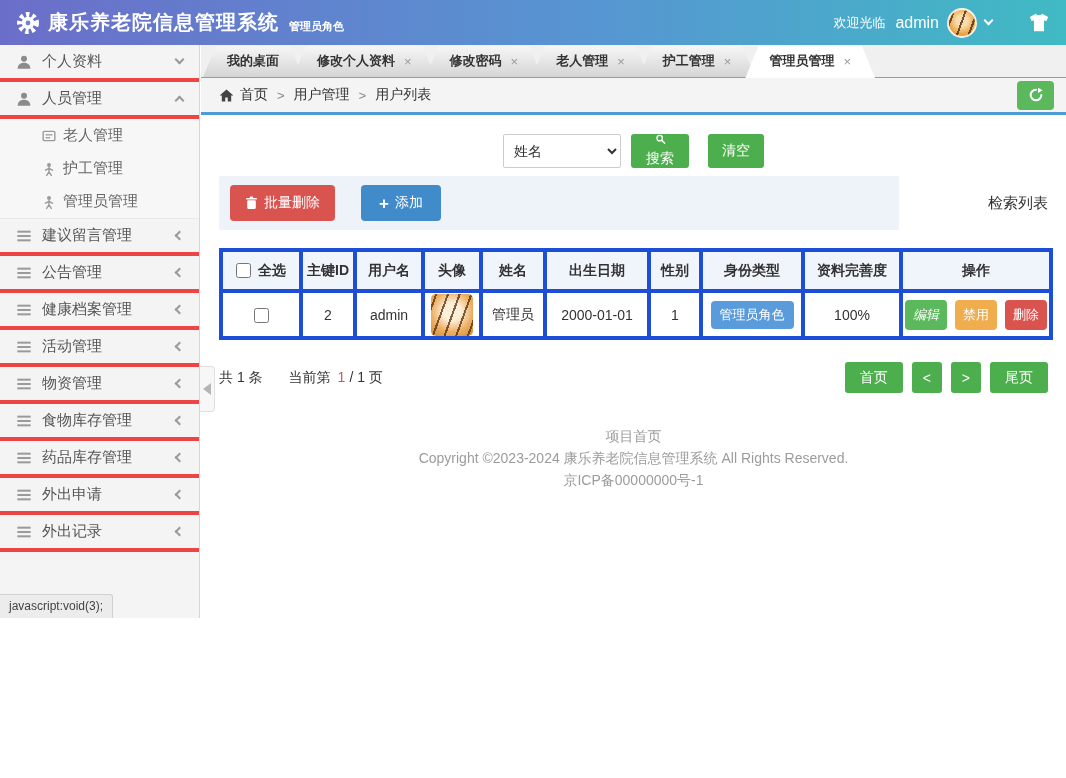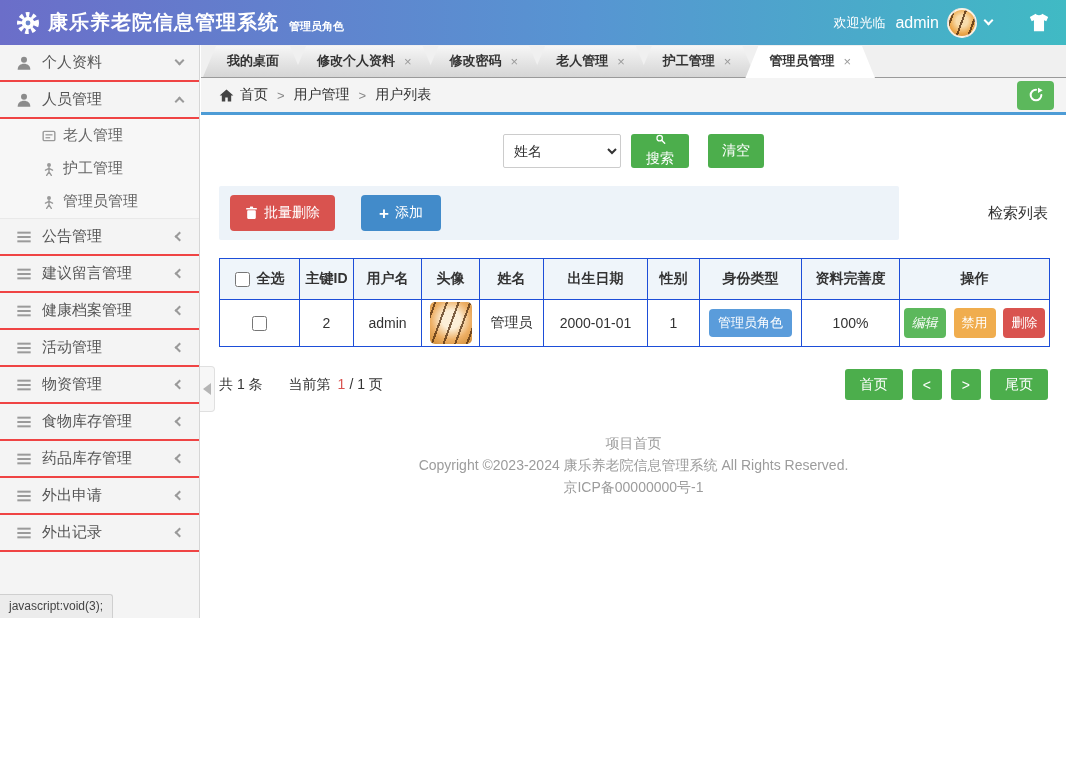--- a/index.html
+++ b/index.html
@@ -24,21 +24,21 @@
       radial-gradient(circle at 50% 42%, #f8dcab 0 28%, #eda94e 62%, #c97f28 100%); }
   .chev { width:7px; height:7px; border-right:2px solid currentColor; border-bottom:2px solid currentColor; display:inline-block; }
   .chev-down { transform:rotate(45deg); margin-top:-4px; }
   .chev-up { transform:rotate(-135deg); margin-top:4px; }
   .chev-left { transform:rotate(135deg); }
   .shirt { width:22px; height:22px; margin-left:28px; cursor:pointer; }
 
   
   .sidebar { position:absolute; top:45px; left:0; width:200px; bottom:0; background:#f4f4f4; border-right:1px solid #d6d6d6; }
   .side-item { display:flex; align-items:center; gap:10px; height:37px; padding:0 16px;
-    font-size:15px; color:#555; border-bottom:2px solid #ef4444; cursor:pointer; }
+    font-size:15px; color:#555; border-bottom:4px solid #ef4444; cursor:pointer; }
   .side-item .icn { width:16px; height:16px; flex:0 0 16px; }
   .side-item .chev { border-color:#9a9a9a; margin-left:auto; }
   .side-sub { background:#f7f7f7; border-bottom:1px solid #e9e9e9; }
   .side-subitem { display:flex; align-items:center; gap:7px; height:33px; padding:0 16px 0 42px;
     font-size:15px; color:#666; cursor:pointer; }
   .side-subitem .icn { width:14px; height:14px; flex:0 0 14px; }
 
   
   .collapse-handle { position:absolute; left:200px; top:366px; width:15px; height:46px;
     background:#f7f7f7; border:1px solid #e0e0e0; border-left:none; border-radius:0 4px 4px 0;
@@ -76,31 +76,31 @@
   .kw-input { width:240px; height:34px; border:1px solid #ccc; border-radius:2px; margin-left:10px;
     font-size:14px; padding:0 10px; color:#333; font-family:inherit; }
   .kw-input::placeholder { color:#b0b0b0; }
   .btn { border:none; border-radius:3px; color:#fff; font-size:14px; cursor:pointer;
     display:inline-flex; align-items:center; gap:6px; font-family:inherit; }
   .btn-search { background:#4cae4c; height:34px; padding:0 15px; margin-left:10px;flex-direction:column; }
   .btn-clear  { background:#4cae4c; height:34px; padding:0 14px; margin-left:19px; }
   .btn-search svg { width:13px; height:13px; }
 
   
-  .toolbar-row { display:flex; align-items:center; margin-top:18px; }
+  .toolbar-row { display:flex; align-items:center; margin-top:8px; }
   .toolbar-panel { width:680px; background:#edf3f9; border-radius:2px; padding:9px 11px; display:flex; gap:26px; }
   .btn-del { background:#d9534f; height:36px; padding:0 15px; border-radius:4px; }
   .btn-add { background:#428bca; height:36px; padding:0 18px; border-radius:4px; }
   .btn-del svg { width:13px; height:14px; }
   .plus-g { font-size:17px; font-weight:bold; line-height:1; }
   .section-title { margin-left:auto; font-size:15px; color:#333; }
 
   
   table { width:100%; border-collapse:collapse; margin-top:18px; table-layout:fixed; }
-  th, td { border:1px solid #1d4ed8; text-align:center; vertical-align:middle; font-size:14px; color:#333;margin-top:18px; }
+  th, td { border:4px solid #1d4ed8; text-align:center; vertical-align:middle; font-size:14px; color:#333;margin-top:18px; }
   thead th { background:#eff5fa; height:41px; font-weight:bold; }
   tbody td { height:47px; background:#fff; }
   .chk { width:15px; height:15px; vertical-align:middle; cursor:pointer; }
   th .chk { margin-right:7px; }
   .cell-avatar { width:42px; height:42px; border-radius:5px; margin:0 auto; display:block;
     background-image:
       repeating-linear-gradient(110deg, transparent 0 4px, rgba(70,35,5,.7) 4px 6px, transparent 6px 11px),
       radial-gradient(circle at 50% 42%, #fcefd8 0 28%, #eeb066 62%, #cd8a33 100%); }
   .badge { display:inline-block; background:#5a9cdb; color:#fff; font-size:13px; padding:5px 9px; border-radius:4px; }
   .mini { border:none; border-radius:4px; color:#fff; font-size:13px; padding:6px 8px; margin:0 2px; cursor:pointer; font-family:inherit; }
@@ -196,31 +196,31 @@
         <span>管理员管理</span>
       </div>
     </div>
 
     <div class="side-item">
       <svg class="icn" viewBox="0 0 24 24">
         <rect x="2" y="4" width="20" height="3" fill="#9a9a9a"></rect>
           <rect x="2" y="10.5" width="20" height="3" fill="#9a9a9a"></rect>
           <rect x="2" y="17" width="20" height="3" fill="#9a9a9a"></rect>
       </svg>
+      <span>建议留言管理</span>
+      <span class="chev chev-left"></span>
+    </div>
+
+    <div class="side-item">
+      <svg class="icn" viewBox="0 0 24 24">
+        <rect x="2" y="4" width="20" height="3" fill="#9a9a9a"></rect>
+          <rect x="2" y="10.5" width="20" height="3" fill="#9a9a9a"></rect>
+          <rect x="2" y="17" width="20" height="3" fill="#9a9a9a"></rect>
+      </svg>
       <span>公告管理</span>
-      <span class="chev chev-left"></span>
-    </div>
-
-    <div class="side-item">
-      <svg class="icn" viewBox="0 0 24 24">
-        <rect x="2" y="4" width="20" height="3" fill="#9a9a9a"></rect>
-          <rect x="2" y="10.5" width="20" height="3" fill="#9a9a9a"></rect>
-          <rect x="2" y="17" width="20" height="3" fill="#9a9a9a"></rect>
-      </svg>
-      <span>建议留言管理</span>
       <span class="chev chev-left"></span>
     </div>
 
     <div class="side-item">
       <svg class="icn" viewBox="0 0 24 24">
         <rect x="2" y="4" width="20" height="3" fill="#9a9a9a"></rect>
           <rect x="2" y="10.5" width="20" height="3" fill="#9a9a9a"></rect>
           <rect x="2" y="17" width="20" height="3" fill="#9a9a9a"></rect>
       </svg>
       <span>健康档案管理</span>

